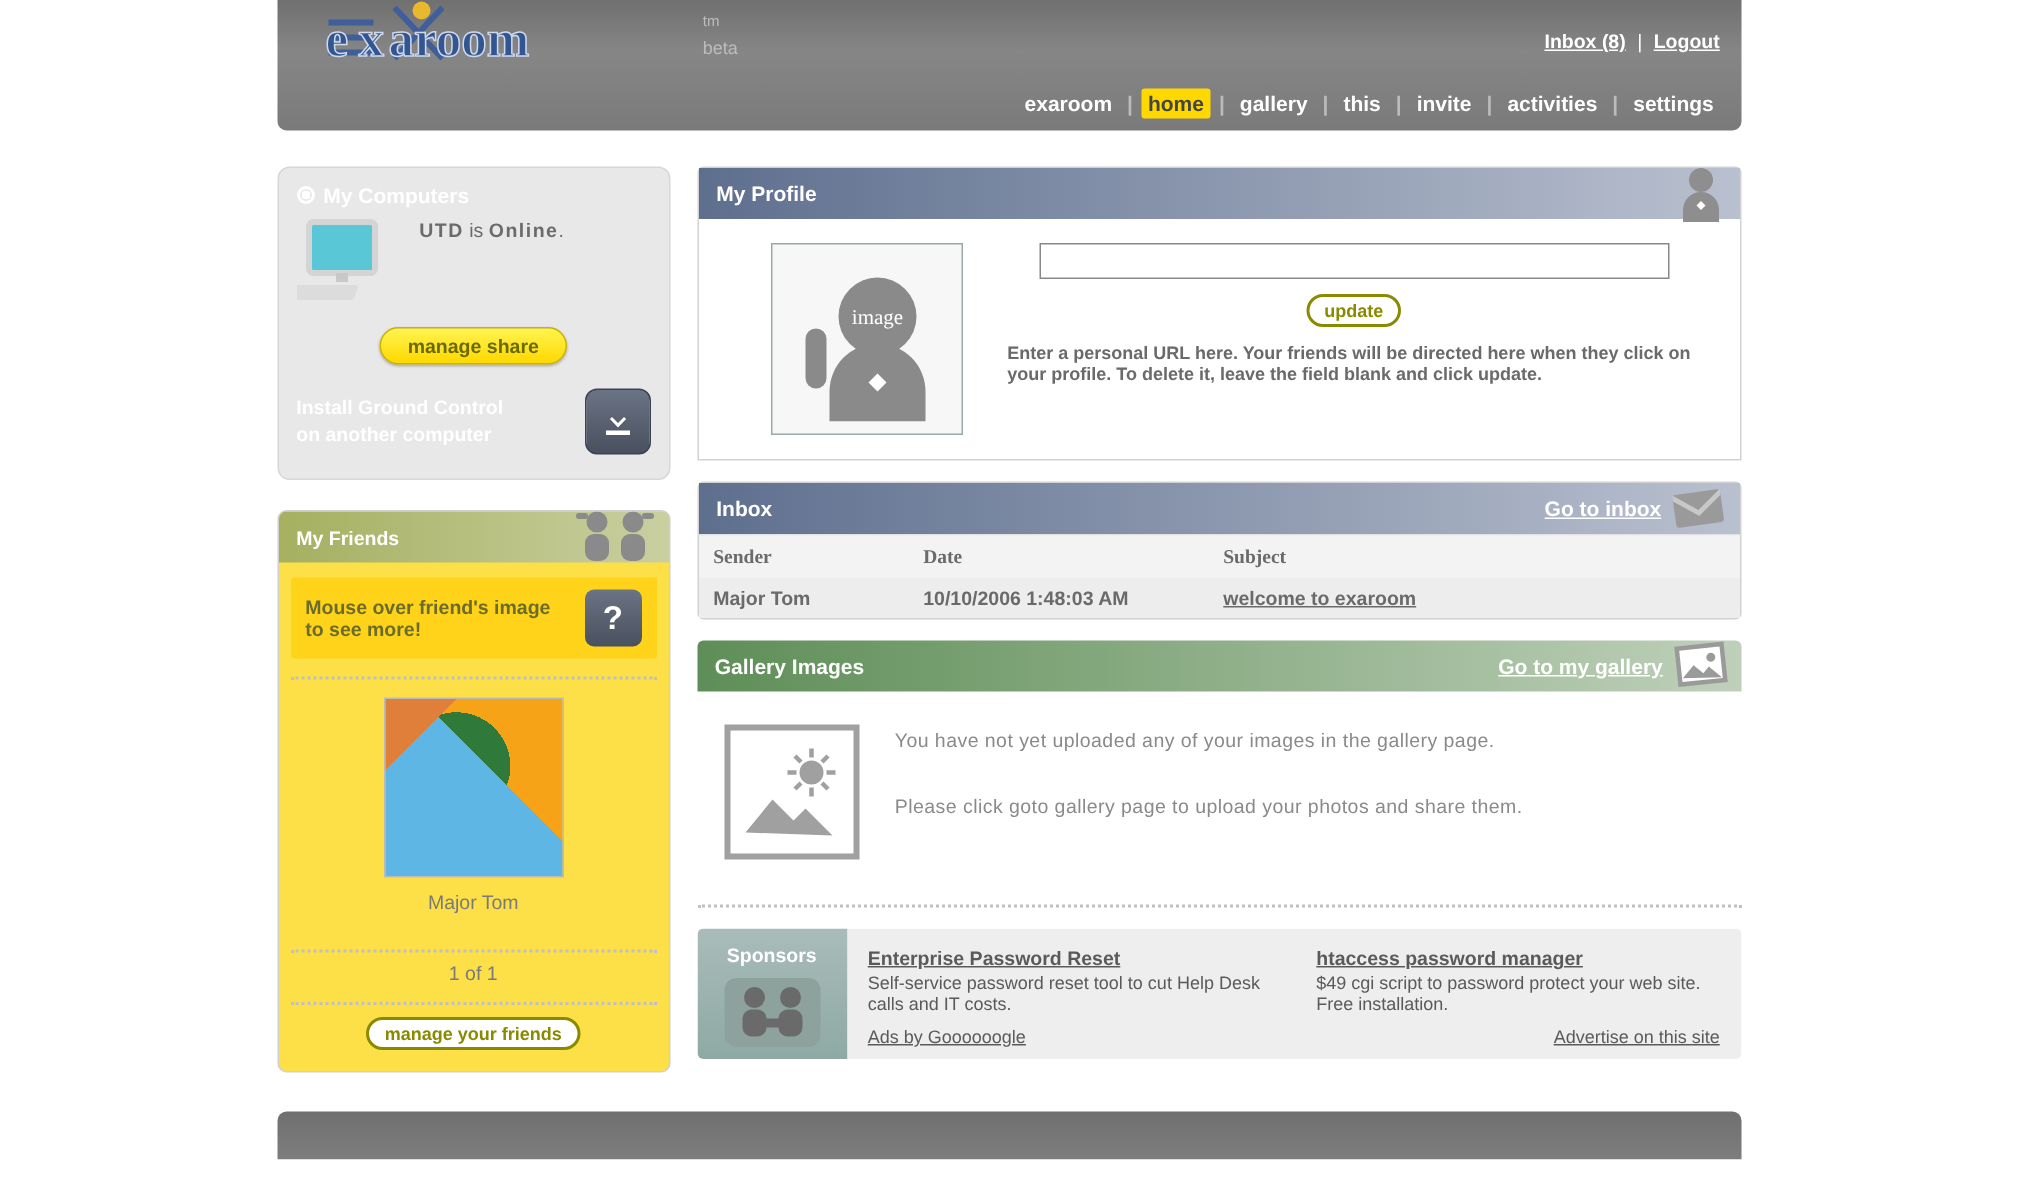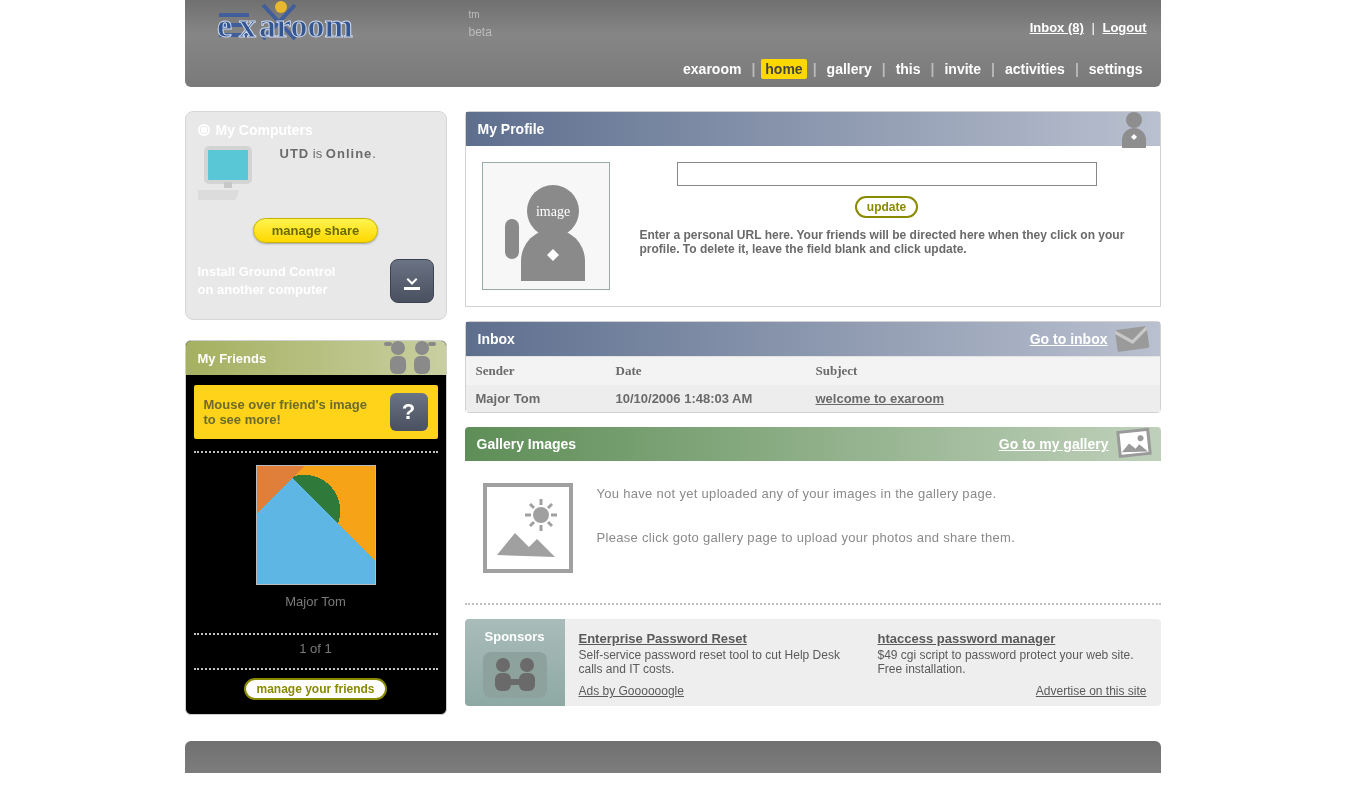--- a/index.html
+++ b/index.html
@@ -112,21 +112,21 @@
     width: 44px; height: 44px; border-radius: 8px;
     background: linear-gradient(to bottom, #6b7484, #495060);
     display: flex; align-items: center; justify-content: center;
     border: 1px solid #3c4350; cursor: pointer;
   }
   .dl-btn svg { width: 24px; height: 24px; }
 
   
   .friends-card {
     border: 1px solid #cfcfcf; border-radius: 6px; overflow: hidden;
-    background: #000000;
+    background: #fde047;
   }
   .friends-header {
     background: linear-gradient(to right, #a5b060, #c9cfa0);
     color: #fff; font-weight: bold; padding: 6px 12px;
     display: flex; align-items: center; justify-content: space-between;
     position: relative; height: 34px;
   }
   .friends-header .ppl { position: absolute; right: 8px; top: -3px; }
   .hint-row {
     margin: 10px 8px 0; background: #ffd31a; border-radius: 2px;
@@ -163,21 +163,21 @@
     padding: 0 12px; position: relative;
   }
   .ph-blue { background: linear-gradient(to right, #5e6f8e, #b9c0cf); }
   .ph-green { background: linear-gradient(to right, #5e8e57, #bfd0ba); }
   .panel-header a { color: #fff; text-decoration: underline; font-weight: bold; margin-right: 40px; }
   .corner-icon { position: absolute; right: 6px; top: -4px; }
 
   .profile-body { display: flex; padding: 16px; gap: 20px; }
   .avatar-box {
     width: 128px; height: 128px; border: 1px solid #9aa; background: #f7f7f7;
-    display: flex; align-items: center; justify-content: center;
+    display: flex; align-items: center; justify-content: center; margin-left: 32px;
   }
   .avatar-svg { width: 110px; height: 110px; }
   .profile-right { flex: 1; text-align: center; }
   .url-input {
     width: 420px; height: 24px; border: 1px solid #888; padding: 2px 6px;
     font-family: inherit; font-size: 13px;
   }
   .update-row { margin-top: 10px; }
   .help-text { color: #6a6a6a; font-weight: bold; font-size: 12px; margin-top: 10px; text-align: left; padding: 0 10px; }
 

